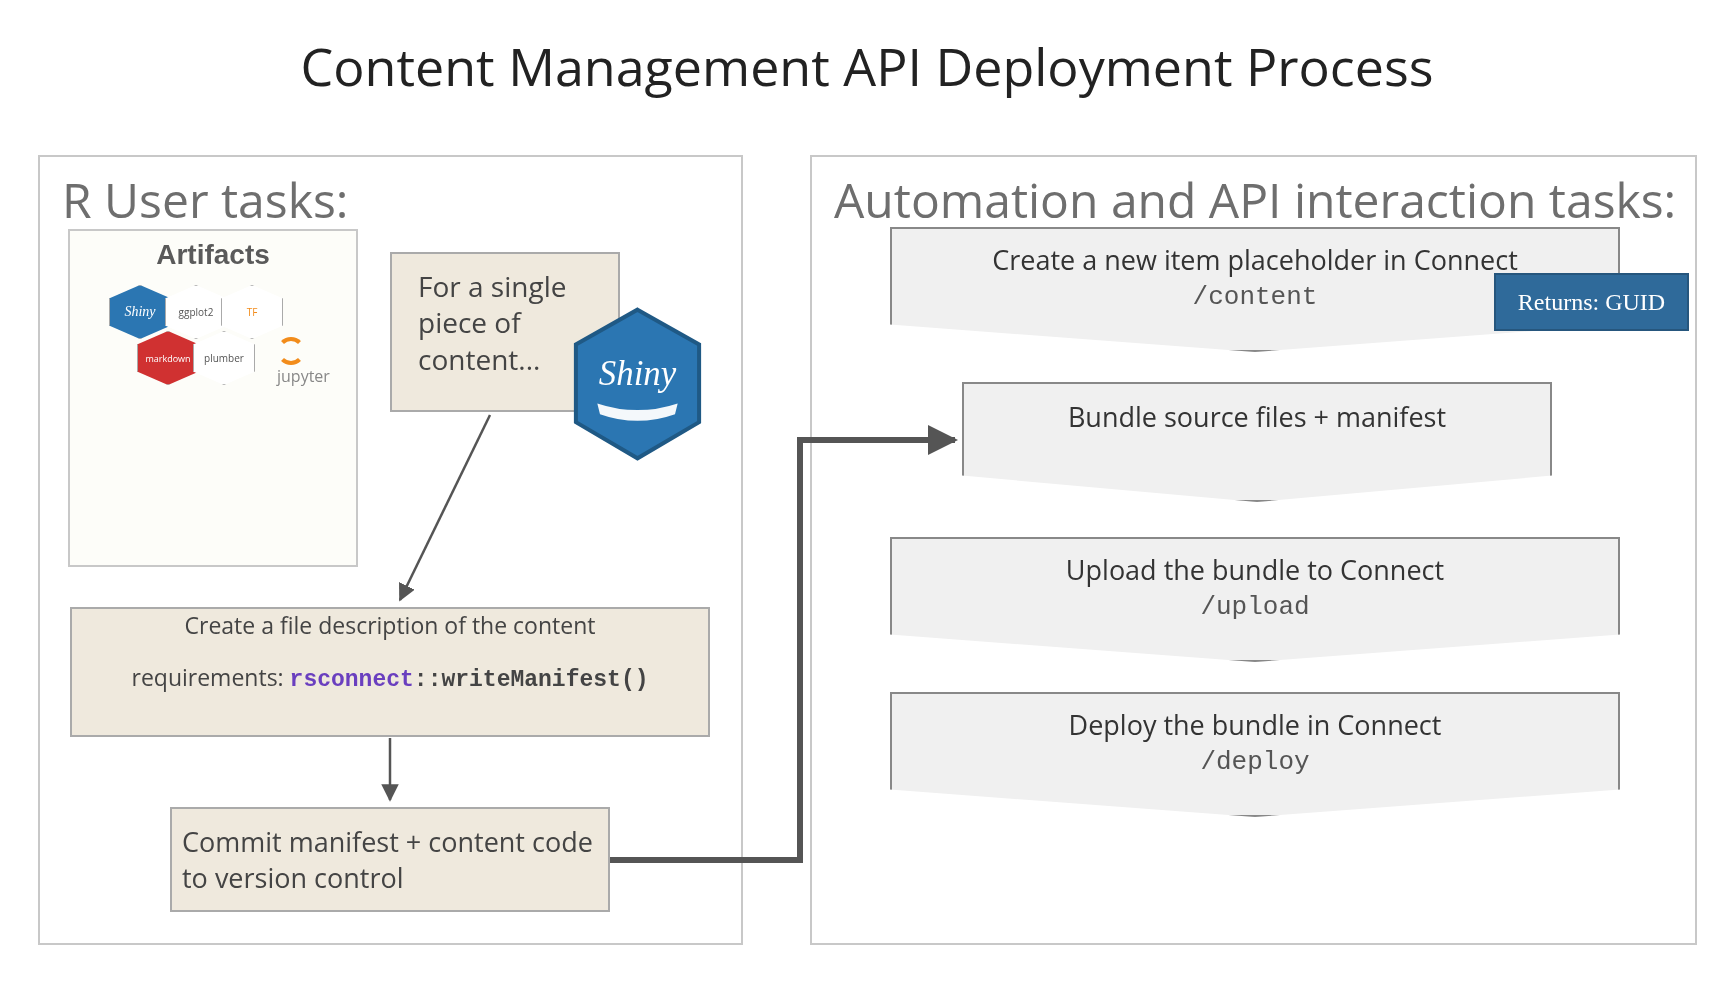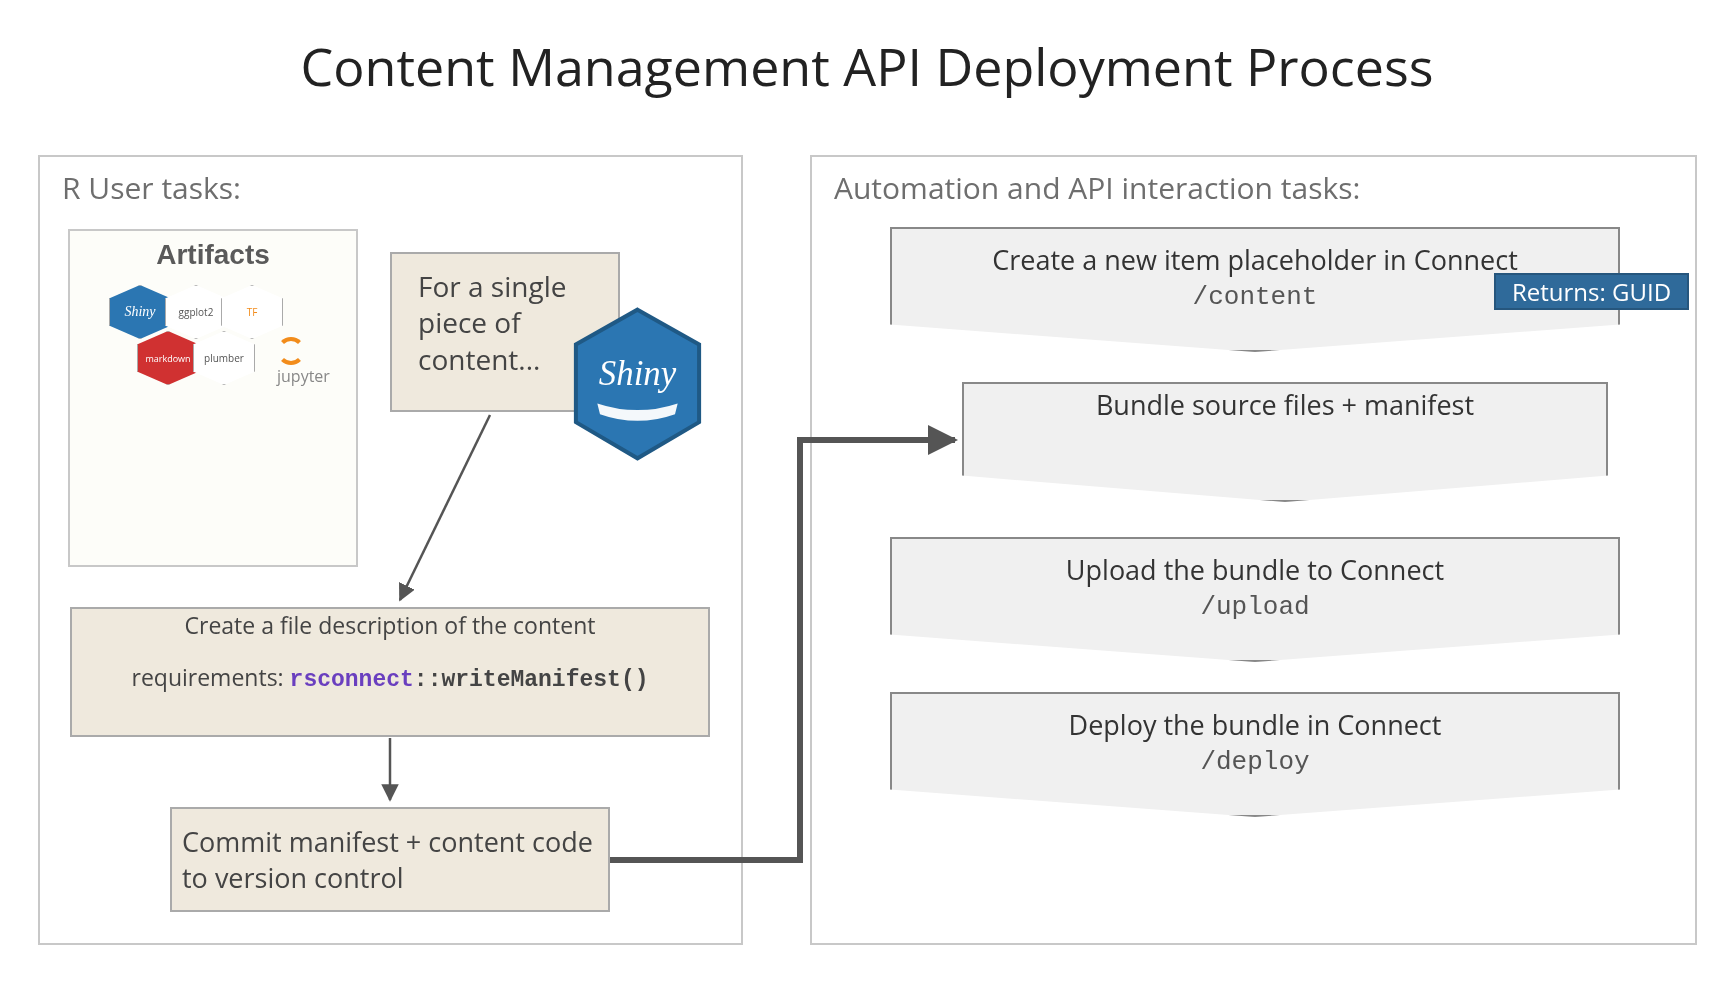--- a/index.html
+++ b/index.html
@@ -23,21 +23,21 @@
   .panel {
     position: absolute;
     border: 2px solid #c8c8c8;
     background: #ffffff;
   }
   .panel-left { left: 38px; top: 155px; width: 705px; height: 790px; }
   .panel-right { left: 810px; top: 155px; width: 887px; height: 790px; }
   .panel-heading {
     position: absolute;
     top: 10px; left: 22px;
-    font-size: 30px;
+    font-size: 48px;
     color: #6e6e6e;
     font-weight: 400;
   }
   
   .artifacts-card {
     position: absolute;
     left: 28px; top: 72px;
     width: 290px; height: 338px;
     background: #fdfdf9;
     border: 2px solid #c8c8c8;
@@ -157,33 +157,33 @@
     padding-top: 12px;
   }
   .step .endpoint {
     font-family: "Consolas","Courier New", monospace;
     font-size: 26px;
     color: #555;
     margin-top: 4px;
     display: block;
   }
   .step-1 { top: 70px; }
-  .step-2 { top: 225px; left: 150px; width: 646px; height:120px; padding-top:2px; }
+  .step-2 { top: 225px; left: 150px; width: 590px; height:120px; padding-top:14px; }
   .step-3 { top: 380px; left: 78px; width: 730px; }
   .step-4 { top: 535px; left: 78px; width: 730px; }
 
   .returns-badge {
     position: absolute;
     left: 682px; top: 116px;
-    width: 195px; height: 37px;
+    width: 195px; height: 58px;
     background: #2f6a9a;
     border: 2px solid #26567d;
     color: #fff;
     font-size: 24px;
-    display: flex; align-items: center; justify-content: center;
+    display: flex; align-items: center; justify-content: center; font-family: Liberation Serif, serif;
   }
 
   
   .arrows {
     position: absolute;
     left: 0; top: 0;
     width: 1734px; height: 994px;
     pointer-events: none;
   }
 </style>

